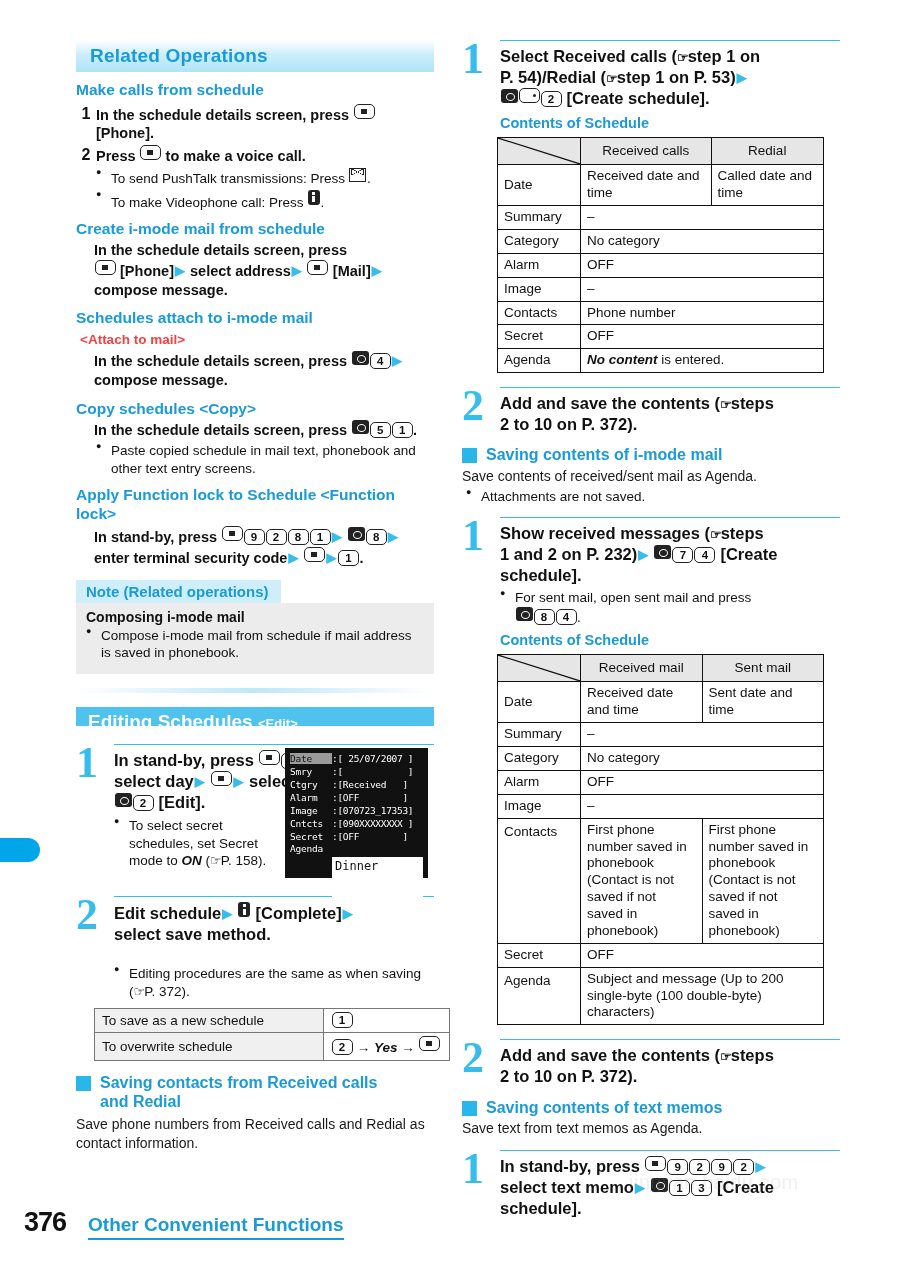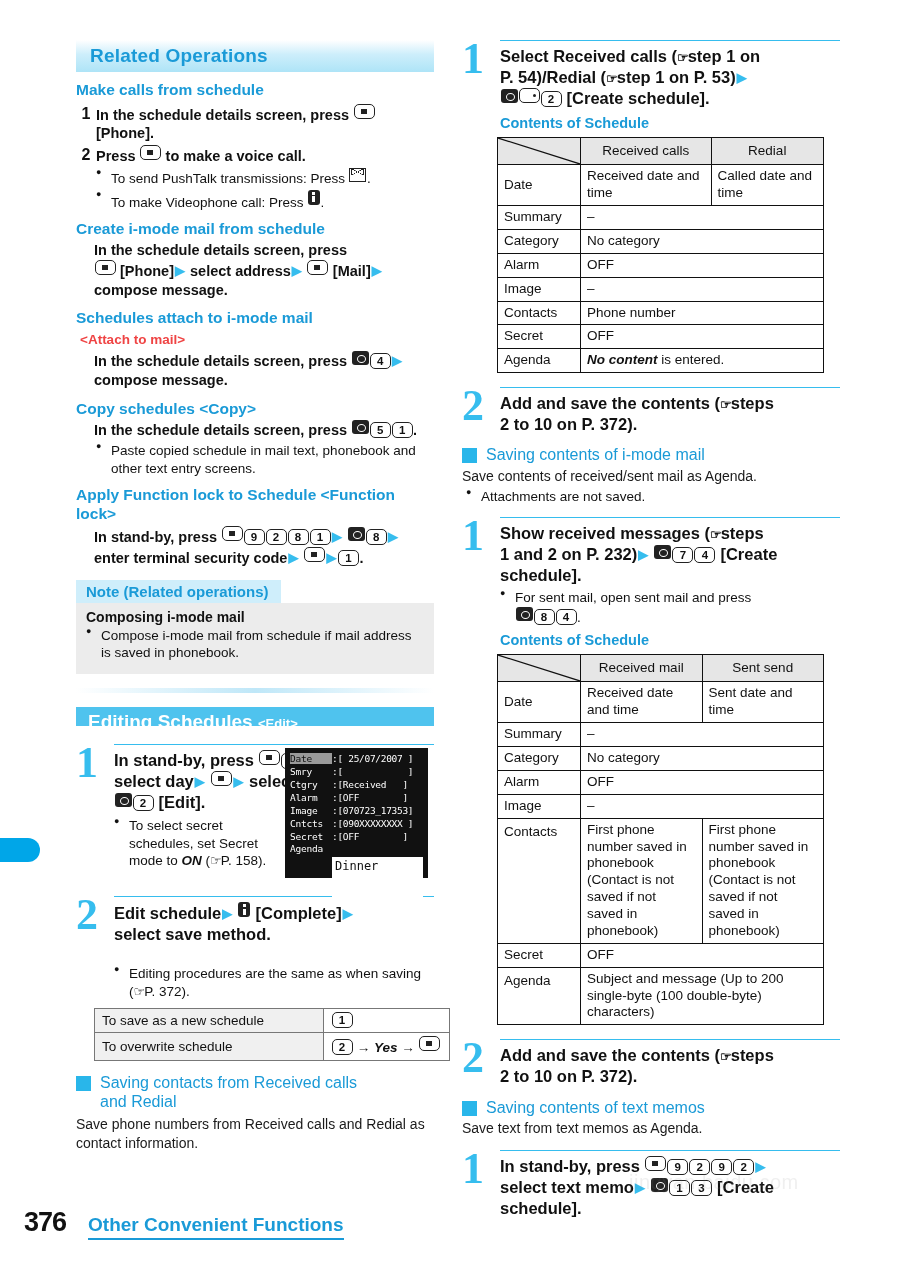--- a/index.html
+++ b/index.html
@@ -40,21 +40,21 @@
   }
 
   
   .h-blue{
     color:#1a9ad7;font-size:15.5px;font-weight:bold;margin:9px 0 2px 0;
     line-height:1.2;
   }
   .h-blue-sm{color:#ef4444;font-size:13.5px;font-weight:bold;line-height:1.15;margin:4px;}
 
   .sq-head{
-    color:#1a9ad7;font-size:16px;font-weight:normal;line-height:1.2;
+    color:#1a9ad7;font-size:16px;font-weight:bold;line-height:1.2;
     margin:10px 0 2px 0;padding-left:24px;position:relative;
   }
   .sq-head::before{
     content:"";position:absolute;left:0;top:3px;width:15px;height:15px;background:#29b6ea;
   }
 
   .sub-blue{color:#1a9ad7;font-size:14.5px;font-weight:bold;margin:6px 0 4px 0;}
 
   
   .body{font-size:14px;line-height:1.35;color:#1a1a1a;}
@@ -489,21 +489,21 @@
 
     <table class="spec">
       <tbody>
           <tr>
         <th class="corner">
           <svg viewBox="0 0 70 26" preserveAspectRatio="none">
                 <line x1="0" y1="0" x2="70" y2="26" stroke="#111" stroke-width="1.2"></line>
               </svg>
         </th>
         <th>Received mail</th>
-        <th>Sent send</th>
+        <th>Sent mail</th>
       </tr>
       <tr>
         <td class="rowlabel">Date</td>
         <td class="c">Received date and time</td>
         <td class="c">Sent date and time</td>
       </tr>
       <tr>
         <td class="rowlabel">Summary</td>
         <td class="c" colspan="2">–</td>
       </tr>

